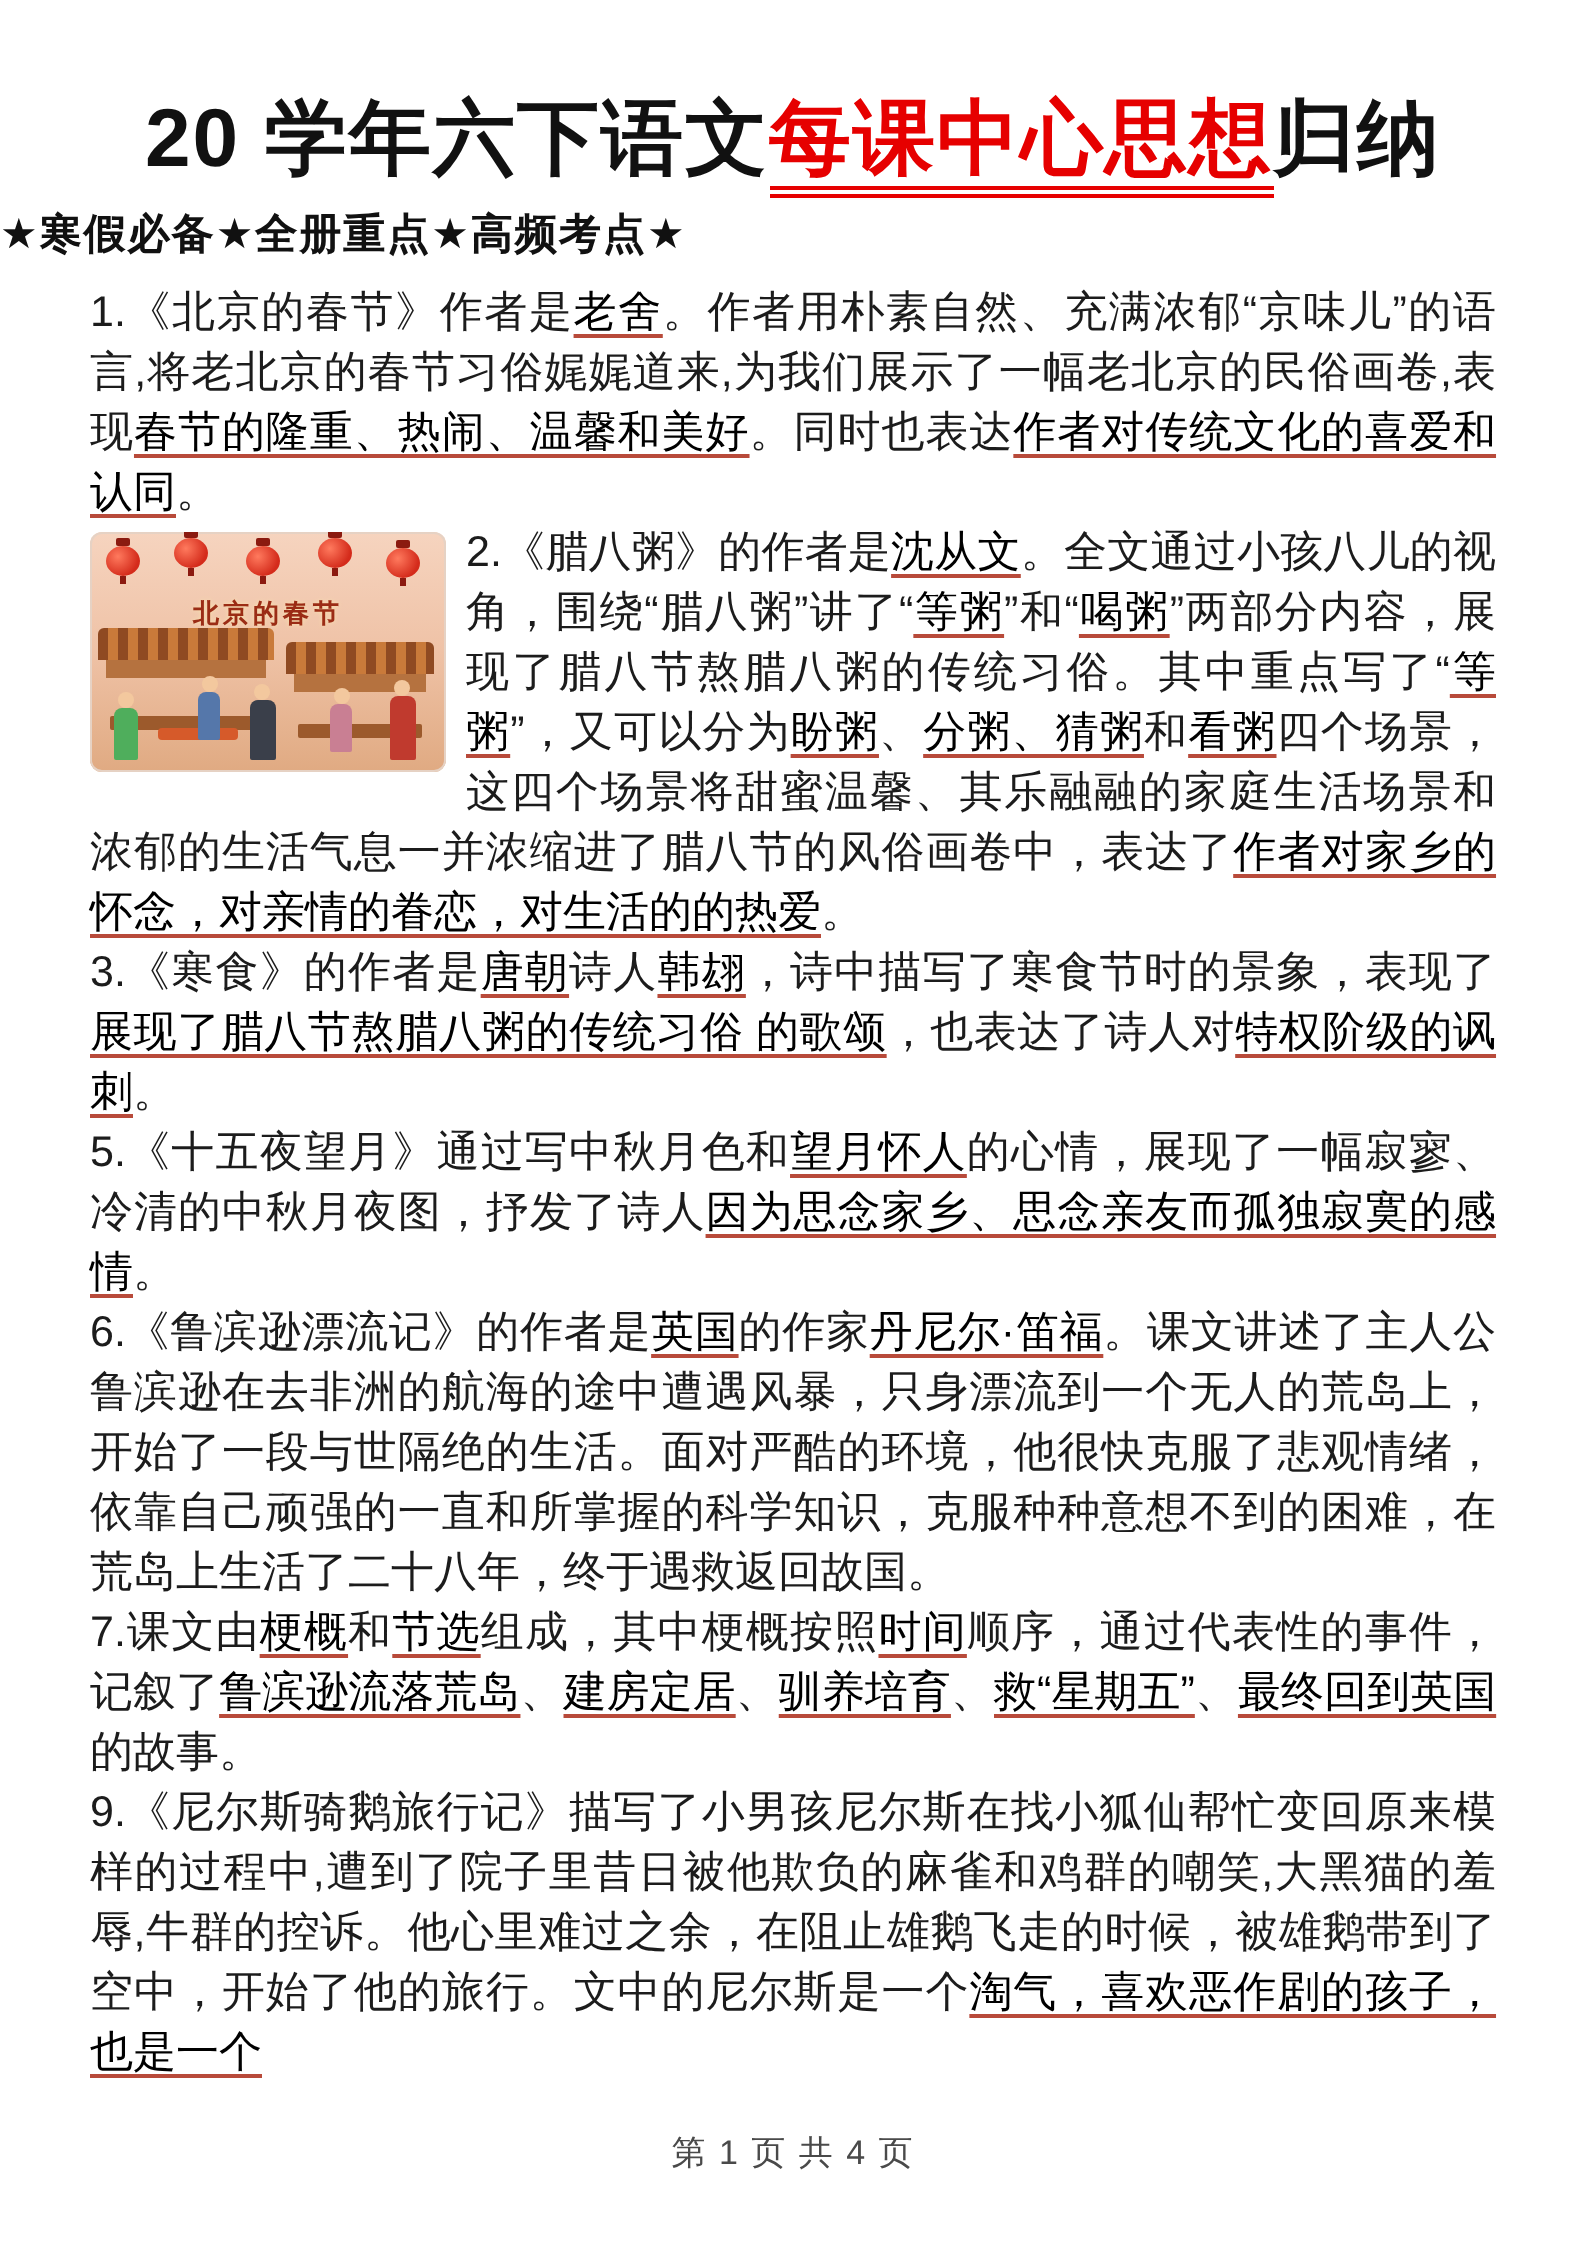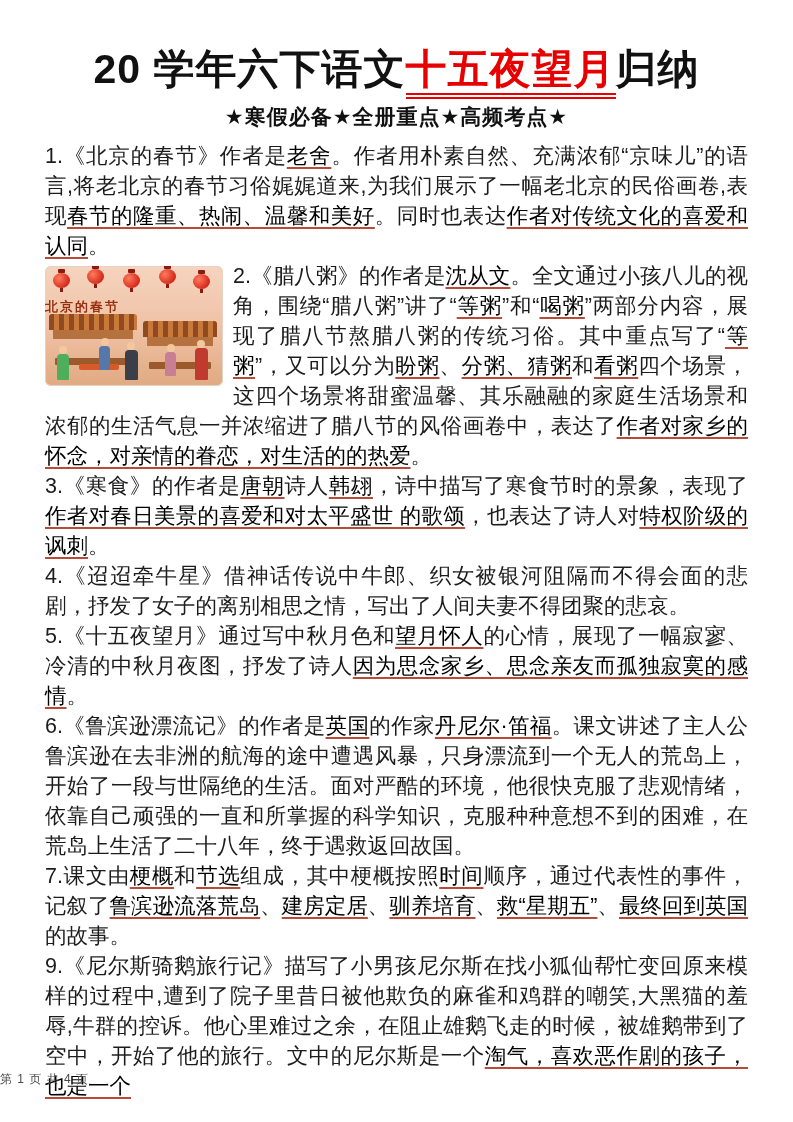--- a/index.html
+++ b/index.html
@@ -12,21 +12,21 @@
     text-align:center;font-size:41px;font-weight:800;
     margin:44px 0 8px;letter-spacing:1px;line-height:1.25;
     color:#111;white-space:nowrap;
   }
   .title-red{
     color:#e60000;
     border-bottom:6px double #e60000;
     padding-bottom:1px;
   }
   .subtitle{
-    text-align:center;font-size:21px;font-weight:700;color:#111;
+    text-align:left;font-size:21px;font-weight:700;color:#111;
     margin:0 0 10px 0;letter-spacing:1px;
   }
   .doc-body{
     padding:0 45px;font-size:21.5px;line-height:30px;
     text-align:justify;color:#1c1c1c;
   }
   .para{margin:0;}
   .hl{
     color:#000000;
     text-decoration:underline;
@@ -51,21 +51,21 @@
     content:"";position:absolute;top:-4px;left:5px;width:7px;height:4px;
     background:#8b1a10;border-radius:1px;
   }
   .lantern::after{
     content:"";position:absolute;bottom:-4px;left:7px;width:3px;height:4px;
     background:#8b1a10;
   }
   .l1{left:8px;top:7px;}.l2{left:42px;top:3px;}.l3{left:78px;top:7px;}
   .l4{left:114px;top:3px;}.l5{left:148px;top:8px;}
   .illu-caption{
-    left:0;right:0;top:26px;text-align:left;
+    left:0;right:0;top:26px;text-align:center;
     font-size:13px;font-weight:700;color:#9b2c15;
     text-shadow:0 0 2px #f7e3b0;letter-spacing:2px;
   }
   .awning{
     height:16px;border-radius:3px 3px 0 0;
     background:repeating-linear-gradient(90deg,#8f4a22 0 5px,#c97a3a 5px 10px);
   }
   .aw-left{left:4px;top:48px;width:88px;}
   .aw-right{left:98px;top:55px;width:74px;}
   .stall{background:#b5723f;height:9px;}
@@ -79,30 +79,30 @@
     content:"";position:absolute;top:-8px;left:2px;width:8px;height:8px;
     border-radius:50%;background:#f3c89e;
   }
   .p-green{left:12px;top:88px;width:12px;height:26px;background:#4fae5c;}
   .p-blue{left:54px;top:80px;width:11px;height:24px;background:#5577aa;}
   .p-dark{left:80px;top:84px;width:13px;height:30px;background:#3a3f4a;}
   .p-pink{left:120px;top:86px;width:11px;height:24px;background:#c97f93;}
   .p-red{left:150px;top:82px;width:13px;height:32px;background:#c03a2e;}
   .goods{left:34px;top:98px;width:40px;height:6px;background:#d65a2a;border-radius:2px;}
   .footer{
-    position:absolute;left:0;right:0;bottom:34px;text-align:left;
-    font-size:12px;color:#4a4a4a;letter-spacing:1px;
+    position:absolute;left:0;right:0;bottom:34px;text-align:center;
+    font-size:17px;color:#4a4a4a;letter-spacing:1px;
   }
 </style>
 </head>
 <body>
 
 <div class="page">
 
-  <h1 class="title"><span>20 学年六下语文</span><span class="title-red">十五夜望月</span><span>归纳</span></h1>
+  <h1 class="title"><span>20 学年六下语文</span><span class="title-red">每课中心思想</span><span>归纳</span></h1>
 
   <div class="subtitle">★寒假必备★全册重点★高频考点★</div>
 
   <div class="doc-body">
 
     <p class="para"><span>1.《北京的春节》作者是</span><span class="hl">老舍</span><span>。作者用朴素自然、充满浓郁“京味儿”的语言,将老北京的春节习俗娓娓道来,为我们展示了一幅老北京的民俗画卷,表现</span><span class="hl">春节的隆重、热闹、温馨和美好</span><span>。同时也表达</span><span class="hl">作者对传统文化的喜爱和认同</span><span>。</span></p>
 
     <p class="para"><span class="illu">
           <span class="lantern l1"></span>
           <span class="lantern l2"></span>
@@ -117,22 +117,21 @@
           <span class="counter ct-left"></span>
           <span class="counter ct-right"></span>
           <span class="goods"></span>
           <span class="person p-green"></span>
           <span class="person p-blue"></span>
           <span class="person p-dark"></span>
           <span class="person p-pink"></span>
           <span class="person p-red"></span>
         </span><span>2.《腊八粥》的作者是</span><span class="hl">沈从文</span><span>。全文通过小孩八儿的视角，围绕“腊八粥”讲了“</span><span class="hl">等粥</span><span>”和“</span><span class="hl">喝粥</span><span>”两部分内容，展现了腊八节熬腊八粥的传统习俗。其中重点写了“</span><span class="hl">等粥</span><span>”，又可以分为</span><span class="hl">盼粥</span><span>、</span><span class="hl">分粥、猜粥</span><span>和</span><span class="hl">看粥</span><span>四个场景，这四个场景将甜蜜温馨、其乐融融的家庭生活场景和浓郁的生活气息一并浓缩进了腊八节的风俗画卷中，表达了</span><span class="hl">作者对家乡的怀念，对亲情的眷恋，对生活的的热爱</span><span>。</span></p>
 
-    <p class="para"><span>3.《寒食》的作者是</span><span class="hl">唐朝</span><span>诗人</span><span class="hl">韩翃</span><span>，诗中描写了寒食节时的景象，表现了</span><span class="hl">作者对春日美景的喜爱和对太平盛世 的歌颂</span><span>，也表达了诗人对</span><span class="hl">特权阶级的讽刺</span><span>。</span></p>
-    <p class="para"><span>4.《迢迢牵牛星》借神话传说中牛郎、织女被银河阻隔而不得会面的悲剧，抒发了女子的离别相思之情，写出了人间夫妻不得团聚的悲哀。</span></p>
+    <p class="para"><span>3.《寒食》的作者是</span><span class="hl">唐朝</span><span>诗人</span><span class="hl">韩翃</span><span>，诗中描写了寒食节时的景象，表现了</span><span class="hl">展现了腊八节熬腊八粥的传统习俗 的歌颂</span><span>，也表达了诗人对</span><span class="hl">特权阶级的讽刺</span><span>。</span></p>
     <p class="para"><span>5.《十五夜望月》通过写中秋月色和</span><span class="hl">望月怀人</span><span>的心情，展现了一幅寂寥、冷清的中秋月夜图，抒发了诗人</span><span class="hl">因为思念家乡、思念亲友而孤独寂寞的感情</span><span>。</span></p>
     <p class="para"><span>6.《鲁滨逊漂流记》的作者是</span><span class="hl">英国</span><span>的作家</span><span class="hl">丹尼尔·笛福</span><span>。课文讲述了主人公鲁滨逊在去非洲的航海的途中遭遇风暴，只身漂流到一个无人的荒岛上，开始了一段与世隔绝的生活。面对严酷的环境，他很快克服了悲观情绪，依靠自己顽强的一直和所掌握的科学知识，克服种种意想不到的困难，在荒岛上生活了二十八年，终于遇救返回故国。</span></p>
     <p class="para"><span>7.课文由</span><span class="hl">梗概</span><span>和</span><span class="hl">节选</span><span>组成，其中梗概按照</span><span class="hl">时间</span><span>顺序，通过代表性的事件，记叙了</span><span class="hl">鲁滨逊流落荒岛</span><span>、</span><span class="hl">建房定居</span><span>、</span><span class="hl">驯养培育</span><span>、</span><span class="hl">救“星期五”</span><span>、</span><span class="hl">最终回到英国</span><span>的故事。</span></p>
     <p class="para"><span>9.《尼尔斯骑鹅旅行记》描写了小男孩尼尔斯在找小狐仙帮忙变回原来模样的过程中,遭到了院子里昔日被他欺负的麻雀和鸡群的嘲笑,大黑猫的羞辱,牛群的控诉。他心里难过之余，在阻止雄鹅飞走的时候，被雄鹅带到了空中，开始了他的旅行。文中的尼尔斯是一个</span><span class="hl">淘气，喜欢恶作剧的孩子，也是一个</span></p>
 
   </div>
 
   <div class="footer">第 1 页 共 4 页</div>
 
 </div>

